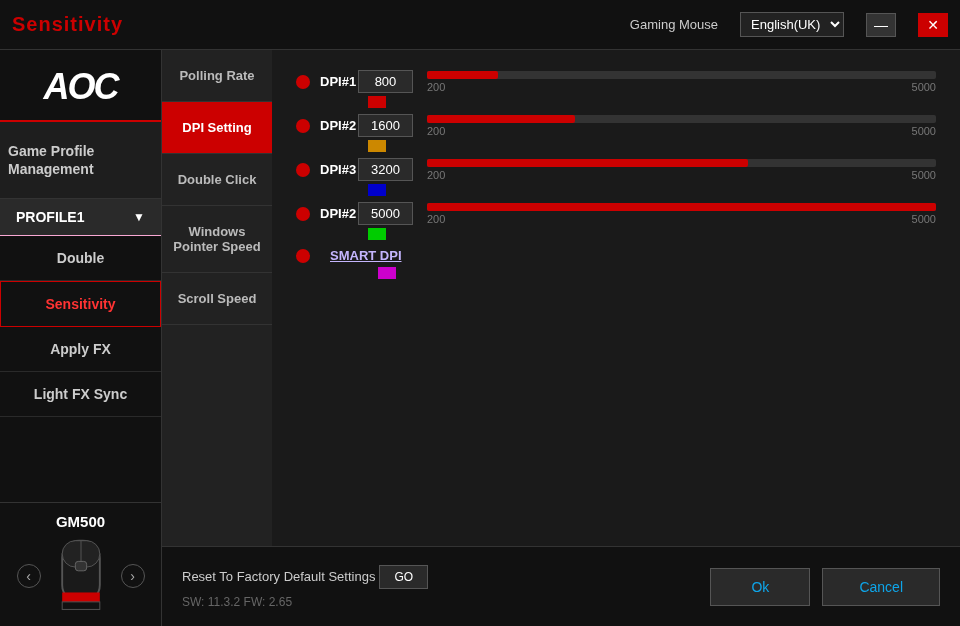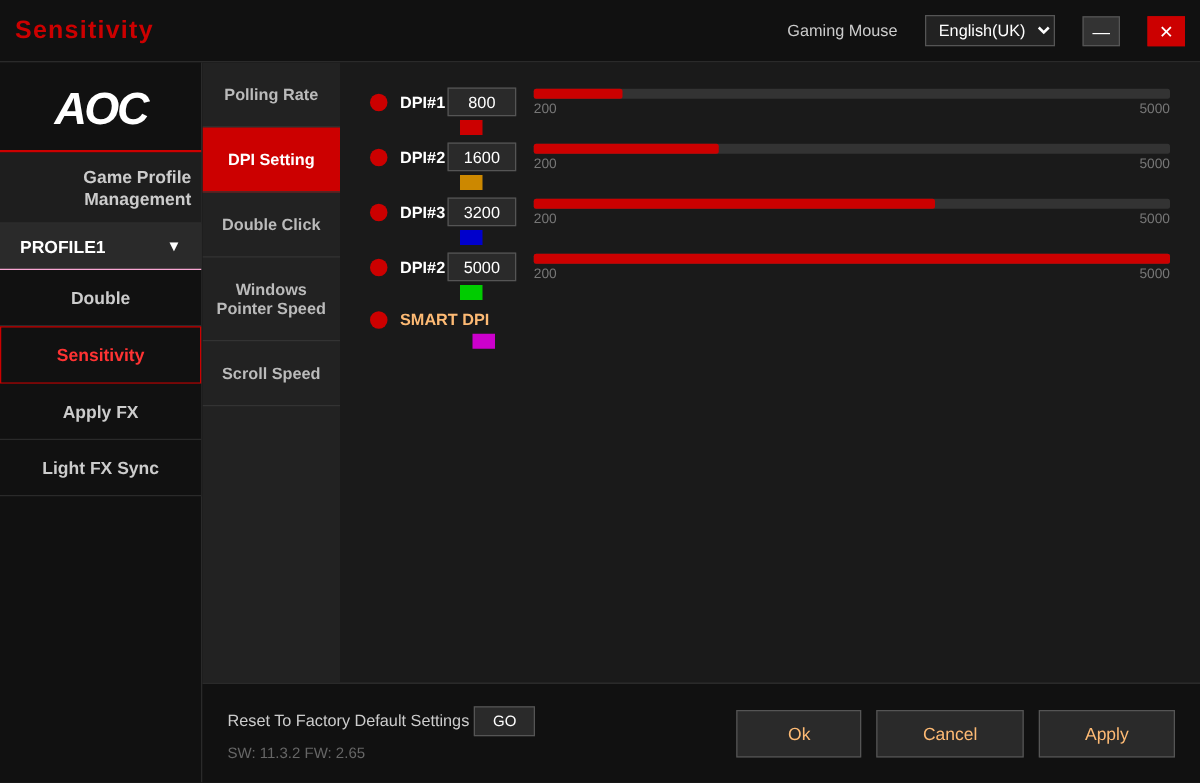--- a/index.html
+++ b/index.html
@@ -92,22 +92,22 @@
     .aoc-logo-text {
       color: #fff;
       font-size: 36px;
       font-weight: 900;
       font-style: italic;
       letter-spacing: -2px;
     }
     .game-profile {
       background: #1e1e1e;
       width: 100%;
-      text-align: right;
-      padding: 10px 8px;
+      text-align: left;
+      padding: 20px 8px;
       border-bottom: 1px solid #333;
     }
     .game-profile-text {
       color: #ccc;
       font-size: 14px;
       font-weight: bold;
       line-height: 1.3;
     }
     .profile-dropdown {
       width: 100%;
@@ -289,23 +289,25 @@
       align-items: center;
     }
 
     
     .smart-dpi-row {
       display: flex;
       align-items: center;
       margin-top: 8px;
     }
     .smart-dpi-label {
-      color: #fdba74;
-      font-size: 13px;
-      font-weight: bold;
+      color: #c4b5fd;
+      font-size: 13px;
+      font-weight: bold;
+      margin-left: 10px;
+      text-decoration: underline;
     }
 
     
     .bottom-bar {
       height: 80px;
       background: #111;
       border-top: 1px solid #333;
       display: flex;
       align-items: center;
       padding: 0 20px;
@@ -337,21 +339,21 @@
       color: #666;
       font-size: 12px;
     }
     .bottom-right {
       display: flex;
       gap: 12px;
     }
     .action-btn {
       background: #2a2a2a;
       border: 1px solid #555;
-      color: #fdba74;
+      color: #0ea5e9;
       padding: 10px 36px;
       font-size: 14px;
       cursor: pointer;
       min-width: 100px;
     }
   </style>
 </head>
 <body>
 
 <div class="title-bar">
@@ -379,20 +381,35 @@
     </div>
     <div class="profile-dropdown">
       <span class="profile-name">PROFILE1</span>
       <span class="dropdown-arrow">▼</span>
     </div>
     <div class="nav-item">Double</div>
     <div class="nav-item active">Sensitivity</div>
     <div class="nav-item">Apply FX</div>
     <div class="nav-item">Light FX Sync</div>
 
+    <div class="mouse-section">
+      <span class="mouse-model">GM500</span>
+      <div class="mouse-nav">
+        <button class="mouse-nav-btn">‹</button>
+        <svg class="mouse-svg" viewBox="0 0 60 85">
+          <rect x="10" y="5" width="40" height="65" rx="18" ry="18" fill="#1a1a1a" stroke="#555" stroke-width="2"></rect>
+          <rect x="10" y="5" width="40" height="28" rx="14" ry="14" fill="#222" stroke="#555" stroke-width="1"></rect>
+          <line x1="30" y1="5" x2="30" y2="33" stroke="#555" stroke-width="1"></line>
+          <rect x="24" y="27" width="12" height="10" rx="3" fill="#333" stroke="#666" stroke-width="1"></rect>
+          <rect x="10" y="60" width="40" height="10" rx="0" fill="#cc0000" stroke="none"></rect>
+          <rect x="10" y="70" width="40" height="8" rx="0" ry="0" fill="#111" stroke="#555" stroke-width="1"></rect>
+        </svg>
+        <button class="mouse-nav-btn">›</button>
+      </div>
+    </div>
   </div>
 
   <div class="content-area">
     <div class="content-wrapper">
 
       <div class="sub-nav">
         <div class="sub-nav-item">Polling Rate</div>
         <div class="sub-nav-item active">DPI Setting</div>
         <div class="sub-nav-item">Double Click</div>
         <div class="sub-nav-item">Windows Pointer Speed</div>
@@ -486,18 +503,17 @@
       <div class="bottom-left">
         <div class="reset-row">
           <span class="reset-label">Reset To Factory Default Settings</span>
           <button class="go-btn">GO</button>
         </div>
         <span class="version-text">SW: 11.3.2  FW: 2.65</span>
       </div>
       <div class="bottom-right">
         <button class="action-btn">Ok</button>
         <button class="action-btn">Cancel</button>
-        <button class="action-btn">Apply</button>
       </div>
     </div>
   </div>
 
 </div>
 
 </body></html>

